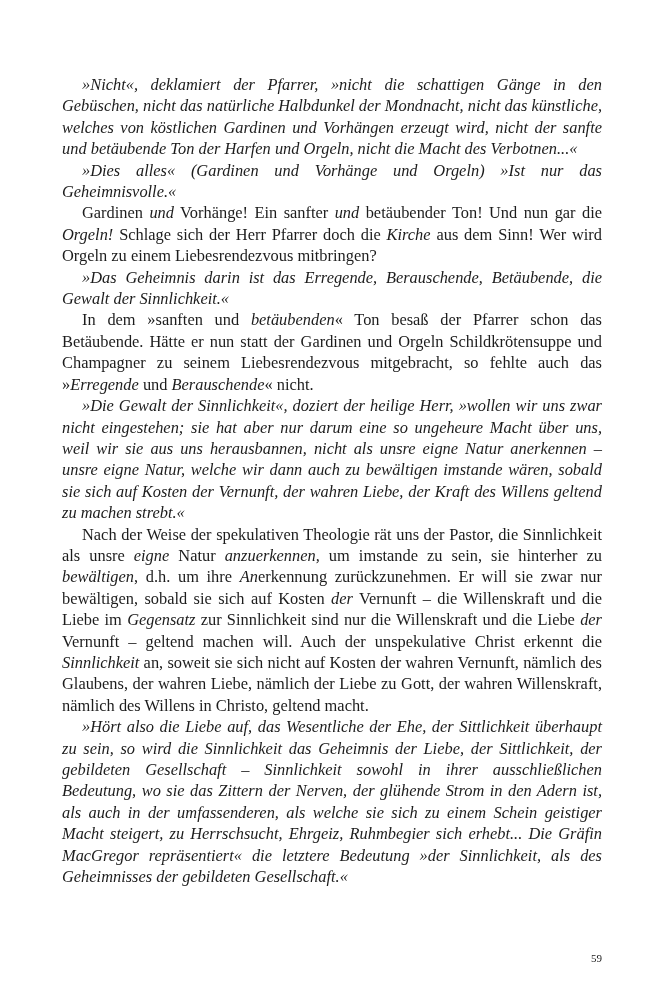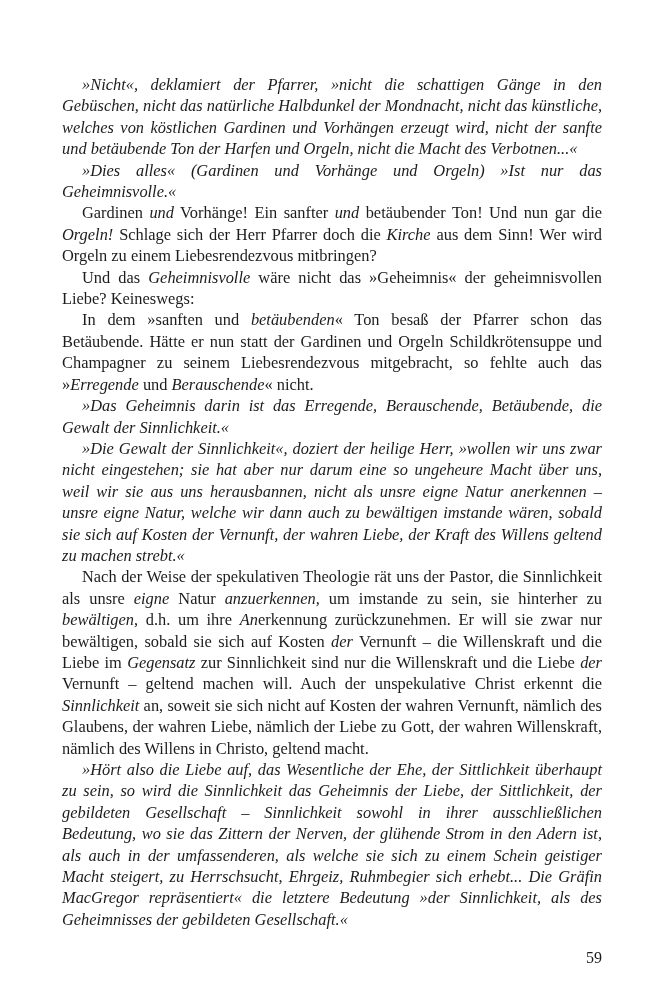--- a/index.html
+++ b/index.html
@@ -41,34 +41,33 @@
   }
   .text-block p.para.italic em {
     font-style: italic;
   }
   .page-number {
     position: absolute;
     left: 62px;
     top: 930px;
     width: 540px;
     text-align: right;
-    font-size: 16px;
+    font-size: 11px;
     line-height: 16px;
     color: #1c1c1c;
   }
 </style>
 </head>
 <body>
 
 <div class="book-page">
   <div class="text-block" lang="de">
       <p class="para italic"><em>»Nicht«, deklamiert der Pfarrer, »nicht die schattigen Gänge in den Gebüschen, nicht das natürliche Halbdunkel der Mondnacht, nicht das künstliche, welches von köstlichen Gardinen und Vorhängen erzeugt wird, nicht der sanfte und betäubende Ton der Harfen und Orgeln, nicht die Macht des Verbotnen...«</em></p>
       <p class="para italic"><em>»Dies alles« (Gardinen und Vorhänge und Orgeln) »Ist nur das Geheimnisvolle.«</em></p>
       <p class="para"><span>Gardinen </span><em>und</em><span> Vorhänge! Ein sanfter </span><em>und</em><span> betäubender Ton! Und nun gar die </span><em>Orgeln!</em><span> Schlage sich der Herr Pfarrer doch die </span><em>Kirche</em><span> aus dem Sinn! Wer wird Orgeln zu einem Liebesrendezvous mitbringen?</span></p>
-      <p class="para"><span>Und das </span><em>Geheimnisvolle</em><span> wäre nicht das »Geheimnis« der geheimnisvollen Liebe? Keineswegs:</span></p>
+      <p class="para italic"><em>»Das Geheimnis darin ist das Erregende, Berauschende, Betäubende, die Gewalt der Sinnlichkeit.«</em></p>
       <p class="para"><span>In dem »sanften und </span><em>betäubenden</em><span>« Ton besaß der Pfarrer schon das Betäubende. Hätte er nun statt der Gardinen und Orgeln Schildkrötensuppe und Champagner zu seinem Liebesrendezvous mitgebracht, so fehlte auch das »</span><em>Erregende</em><span> und </span><em>Berauschende</em><span>« nicht.</span></p>
-      <p class="para italic"><em>»Das Geheimnis darin ist das Erregende, Berauschende, Betäubende, die Gewalt der Sinnlichkeit.«</em></p>
       <p class="para italic"><em>»Die Gewalt der Sinnlichkeit«, doziert der heilige Herr, »wollen wir uns zwar nicht eingestehen; sie hat aber nur darum eine so ungeheure Macht über uns, weil wir sie aus uns herausbannen, nicht als unsre eigne Natur anerkennen – unsre eigne Natur, welche wir dann auch zu bewältigen imstande wären, sobald sie sich auf Kosten der Vernunft, der wahren Liebe, der Kraft des Willens geltend zu machen strebt.«</em></p>
       <p class="para"><span>Nach der Weise der spekulativen Theologie rät uns der Pastor, die Sinnlichkeit als unsre </span><em>eigne</em><span> Natur </span><em>anzuerkennen,</em><span> um imstande zu sein, sie hinterher zu </span><em>bewältigen</em><span>, d.h. um ihre </span><em>An</em><span>erkennung zurückzunehmen. Er will sie zwar nur bewältigen, sobald sie sich auf Kosten </span><em>der</em><span> Vernunft – die Willenskraft und die Liebe im </span><em>Gegensatz</em><span> zur Sinnlichkeit sind nur die Willenskraft und die Liebe </span><em>der</em><span> Vernunft – geltend machen will. Auch der unspekulative Christ erkennt die </span><em>Sinnlichkeit</em><span> an, soweit sie sich nicht auf Kosten der wahren Vernunft, nämlich des Glaubens, der wahren Liebe, nämlich der Liebe zu Gott, der wahren Willenskraft, nämlich des Willens in Christo, geltend macht.</span></p>
       <p class="para italic"><em>»Hört also die Liebe auf, das Wesentliche der Ehe, der Sittlichkeit überhaupt zu sein, so wird die Sinnlichkeit das Geheimnis der Liebe, der Sittlichkeit, der gebildeten Gesellschaft – Sinnlichkeit sowohl in ihrer ausschließlichen Bedeutung, wo sie das Zittern der Nerven, der glühende Strom in den Adern ist, als auch in der umfassenderen, als welche sie sich zu einem Schein geistiger Macht steigert, zu Herrschsucht, Ehrgeiz, Ruhmbegier sich erhebt... Die Gräfin MacGregor repräsentiert« die letztere Bedeutung »der Sinnlichkeit, als des Geheimnisses der gebildeten Gesellschaft.«</em></p>
     </div>
   <div class="page-number">59</div>
 </div>
 
 </body></html>

